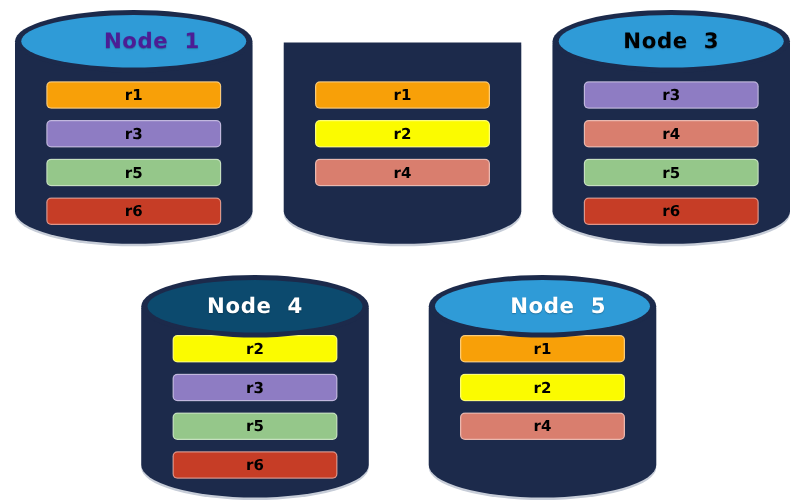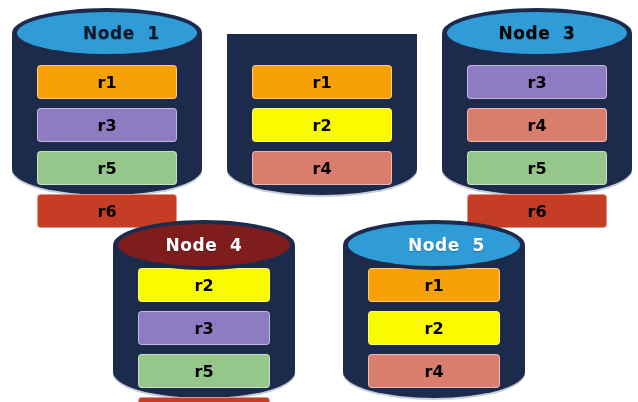--- a/index.html
+++ b/index.html
@@ -38,45 +38,45 @@
     letter-spacing: 0.5px;
     white-space: pre;
     text-shadow: 0 1px 1px rgba(0,0,0,0.25);
   }
   .bars {
     position: absolute; left: 0; right: 0; top: 57px;
     display: flex; flex-direction: column; align-items: center; gap: 9px;
   }
   .cyl-sm .bars { top: 48px; }
   .bar {
-    width: 140px; height: 34px;
+    width: 140px; height: 22px;
     border-radius: 4px;
     border: 1px solid rgba(255,255,255,0.45);
     box-sizing: border-box;
     display: flex; align-items: center; justify-content: center;
-    font-size: 16px; font-weight: bold; text-align: right;
+    font-size: 12px; font-weight: bold; text-align: right;
   }
   .cyl-sm .bar { width: 132px; }
 </style>
 </head>
 <body>
 
 <div class="canvas">
   <div class="node-row row-1" id="row-1">
       <div class="cylinder">
     <div class="cyl-body" style="background: rgb(28, 42, 75);"></div>
     <div class="bars">
           <div class="bar" style="background: rgb(248, 160, 8); color: rgb(0, 0, 0);">r1</div>
           <div class="bar" style="background: rgb(142, 124, 195); color: rgb(0, 0, 0);">r3</div>
           <div class="bar" style="background: rgb(149, 199, 138); color: rgb(0, 0, 0);">r5</div>
           <div class="bar" style="background: rgb(198, 61, 38); color: rgb(0, 0, 0);">r6</div>
         </div>
     <div class="cyl-top" style="background: rgb(28, 42, 75);">
       <div class="cyl-top-inner" style="background: rgb(47, 155, 215);">
-        <span class="cyl-label" style="color: #0f172a; margin-left: 29px;">Node  1</span>
+        <span class="cyl-label" style="color: #4c1d95; margin-left: 29px;">Node  1</span>
       </div>
     </div>
   </div>
       <div class="cylinder">
     <div class="cyl-body" style="background: rgb(28, 42, 75);"></div>
     <div class="bars">
           <div class="bar" style="background: rgb(248, 160, 8); color: rgb(0, 0, 0);">r1</div>
           <div class="bar" style="background: rgb(251, 251, 0); color: rgb(0, 0, 0);">r2</div>
           <div class="bar" style="background: rgb(217, 126, 110); color: rgb(0, 0, 0);">r4</div>
         </div>
@@ -99,21 +99,21 @@
   <div class="node-row row-2" id="row-2">
       <div class="cylinder cyl-sm">
     <div class="cyl-body" style="background: rgb(28, 42, 75);"></div>
     <div class="bars">
           <div class="bar" style="background: rgb(251, 251, 0); color: rgb(0, 0, 0);">r2</div>
           <div class="bar" style="background: rgb(142, 124, 195); color: rgb(0, 0, 0);">r3</div>
           <div class="bar" style="background: rgb(149, 199, 138); color: rgb(0, 0, 0);">r5</div>
           <div class="bar" style="background: rgb(198, 61, 38); color: rgb(0, 0, 0);">r6</div>
         </div>
     <div class="cyl-top" style="background: rgb(28, 42, 75);">
-      <div class="cyl-top-inner" style="background: #7f1d1d; text-align: center;">
+      <div class="cyl-top-inner" style="background: #0c4a6e; text-align: center;">
         <span class="cyl-label" style="color: rgb(255, 255, 255);">Node  4</span>
       </div>
     </div>
   </div>
       <div class="cylinder cyl-sm">
     <div class="cyl-body" style="background: rgb(28, 42, 75);"></div>
     <div class="bars">
           <div class="bar" style="background: rgb(248, 160, 8); color: rgb(0, 0, 0);">r1</div>
           <div class="bar" style="background: rgb(251, 251, 0); color: rgb(0, 0, 0);">r2</div>
           <div class="bar" style="background: rgb(217, 126, 110); color: rgb(0, 0, 0);">r4</div>

